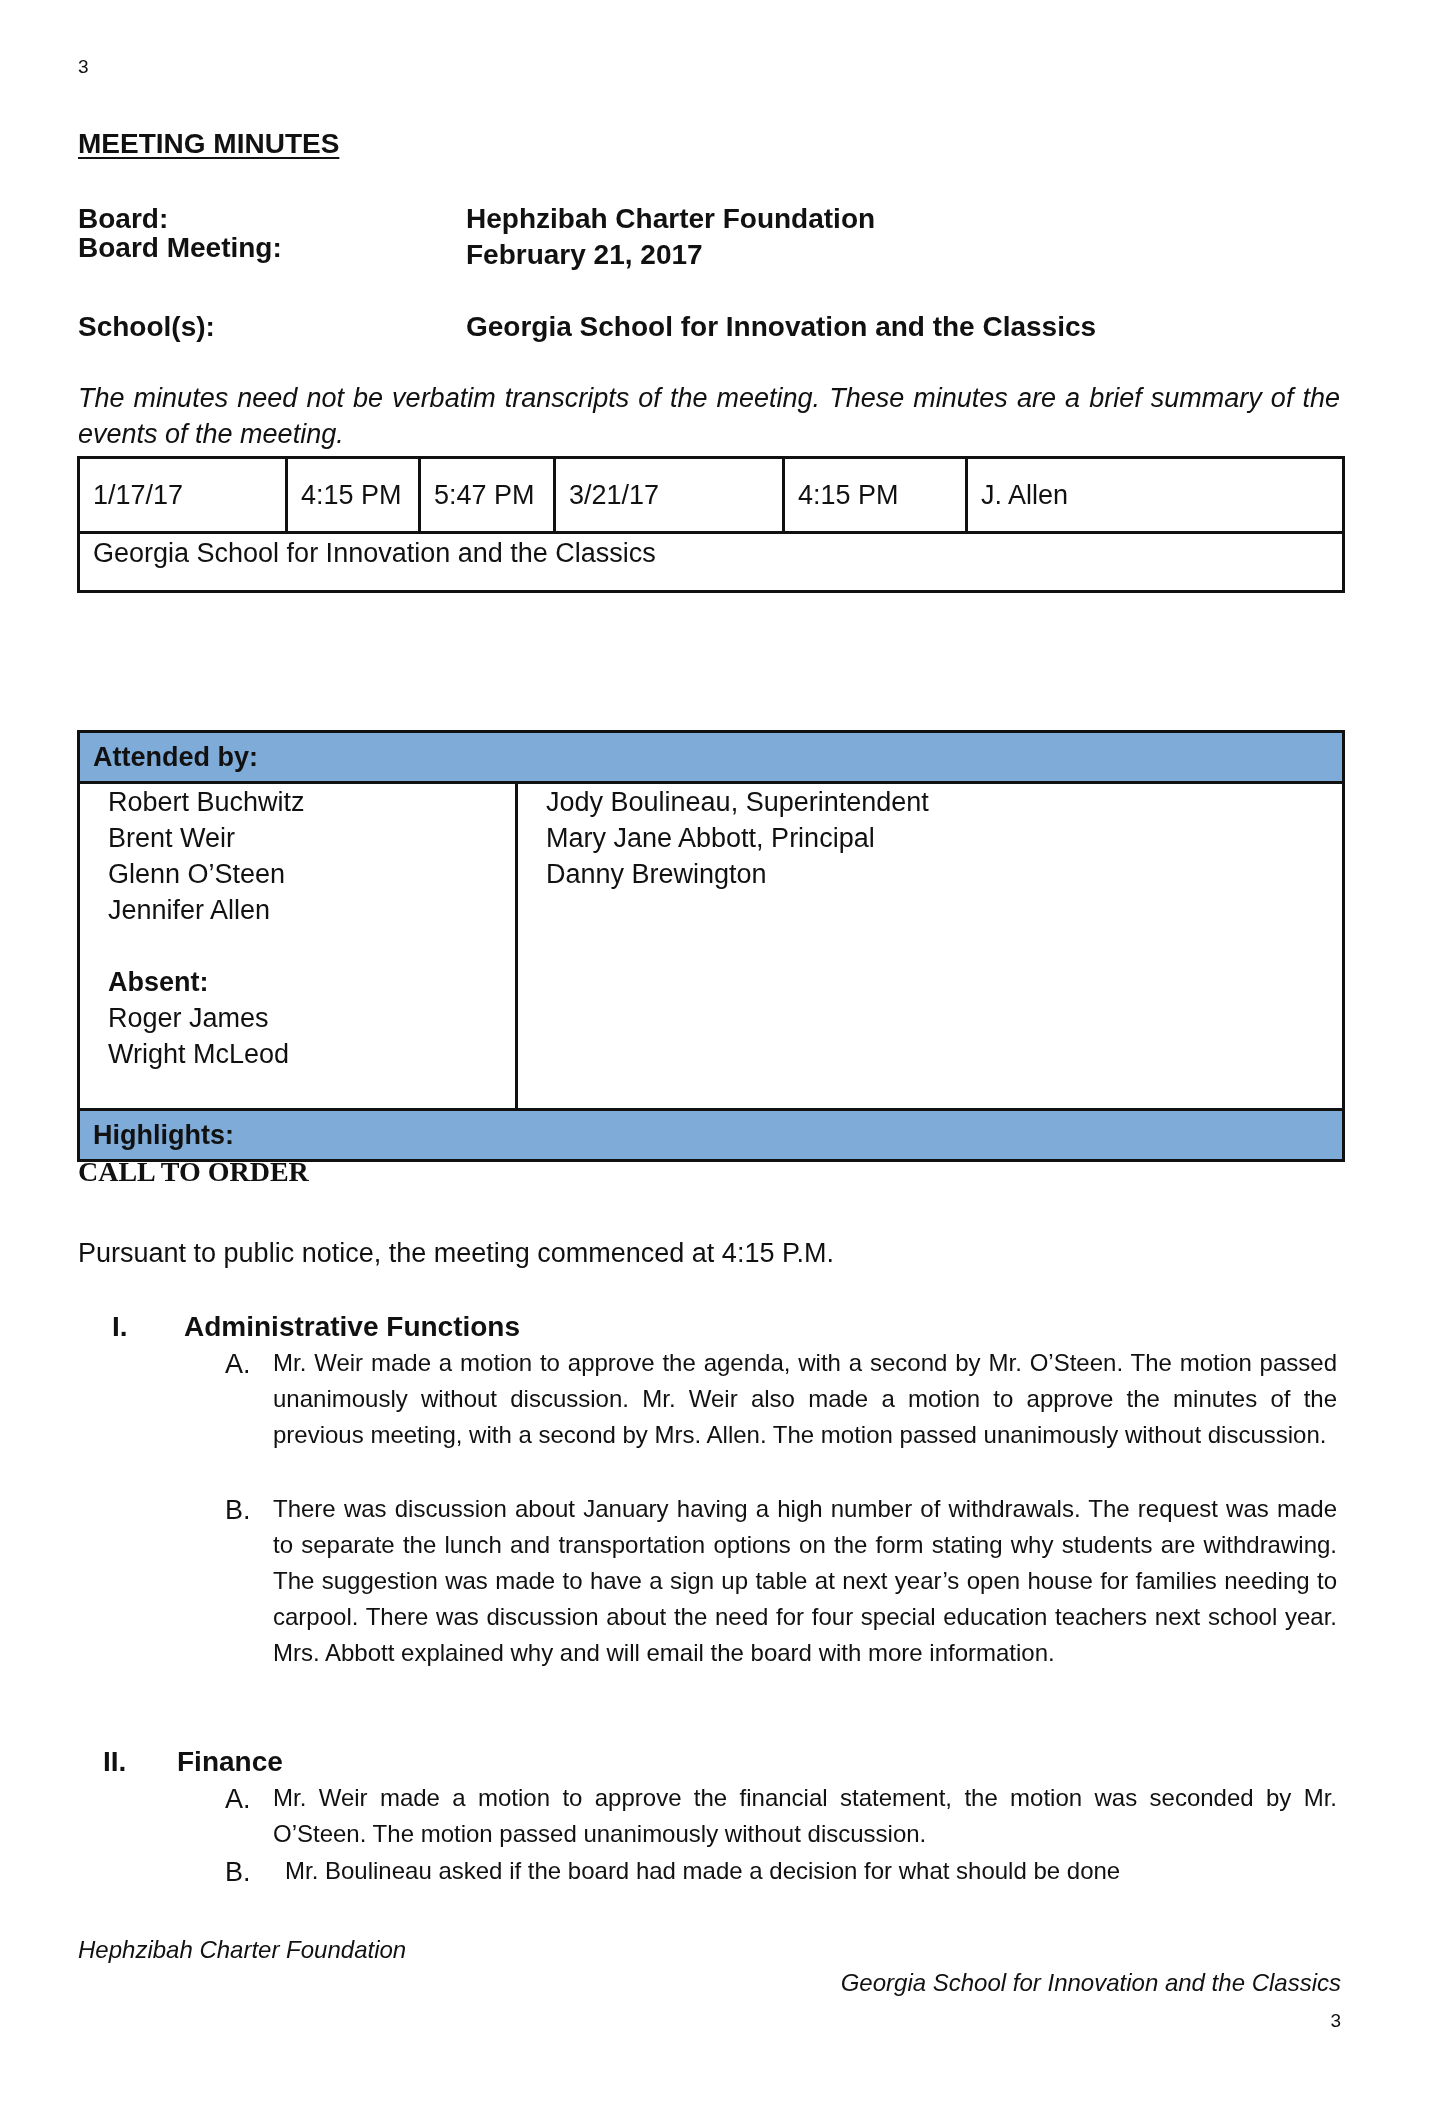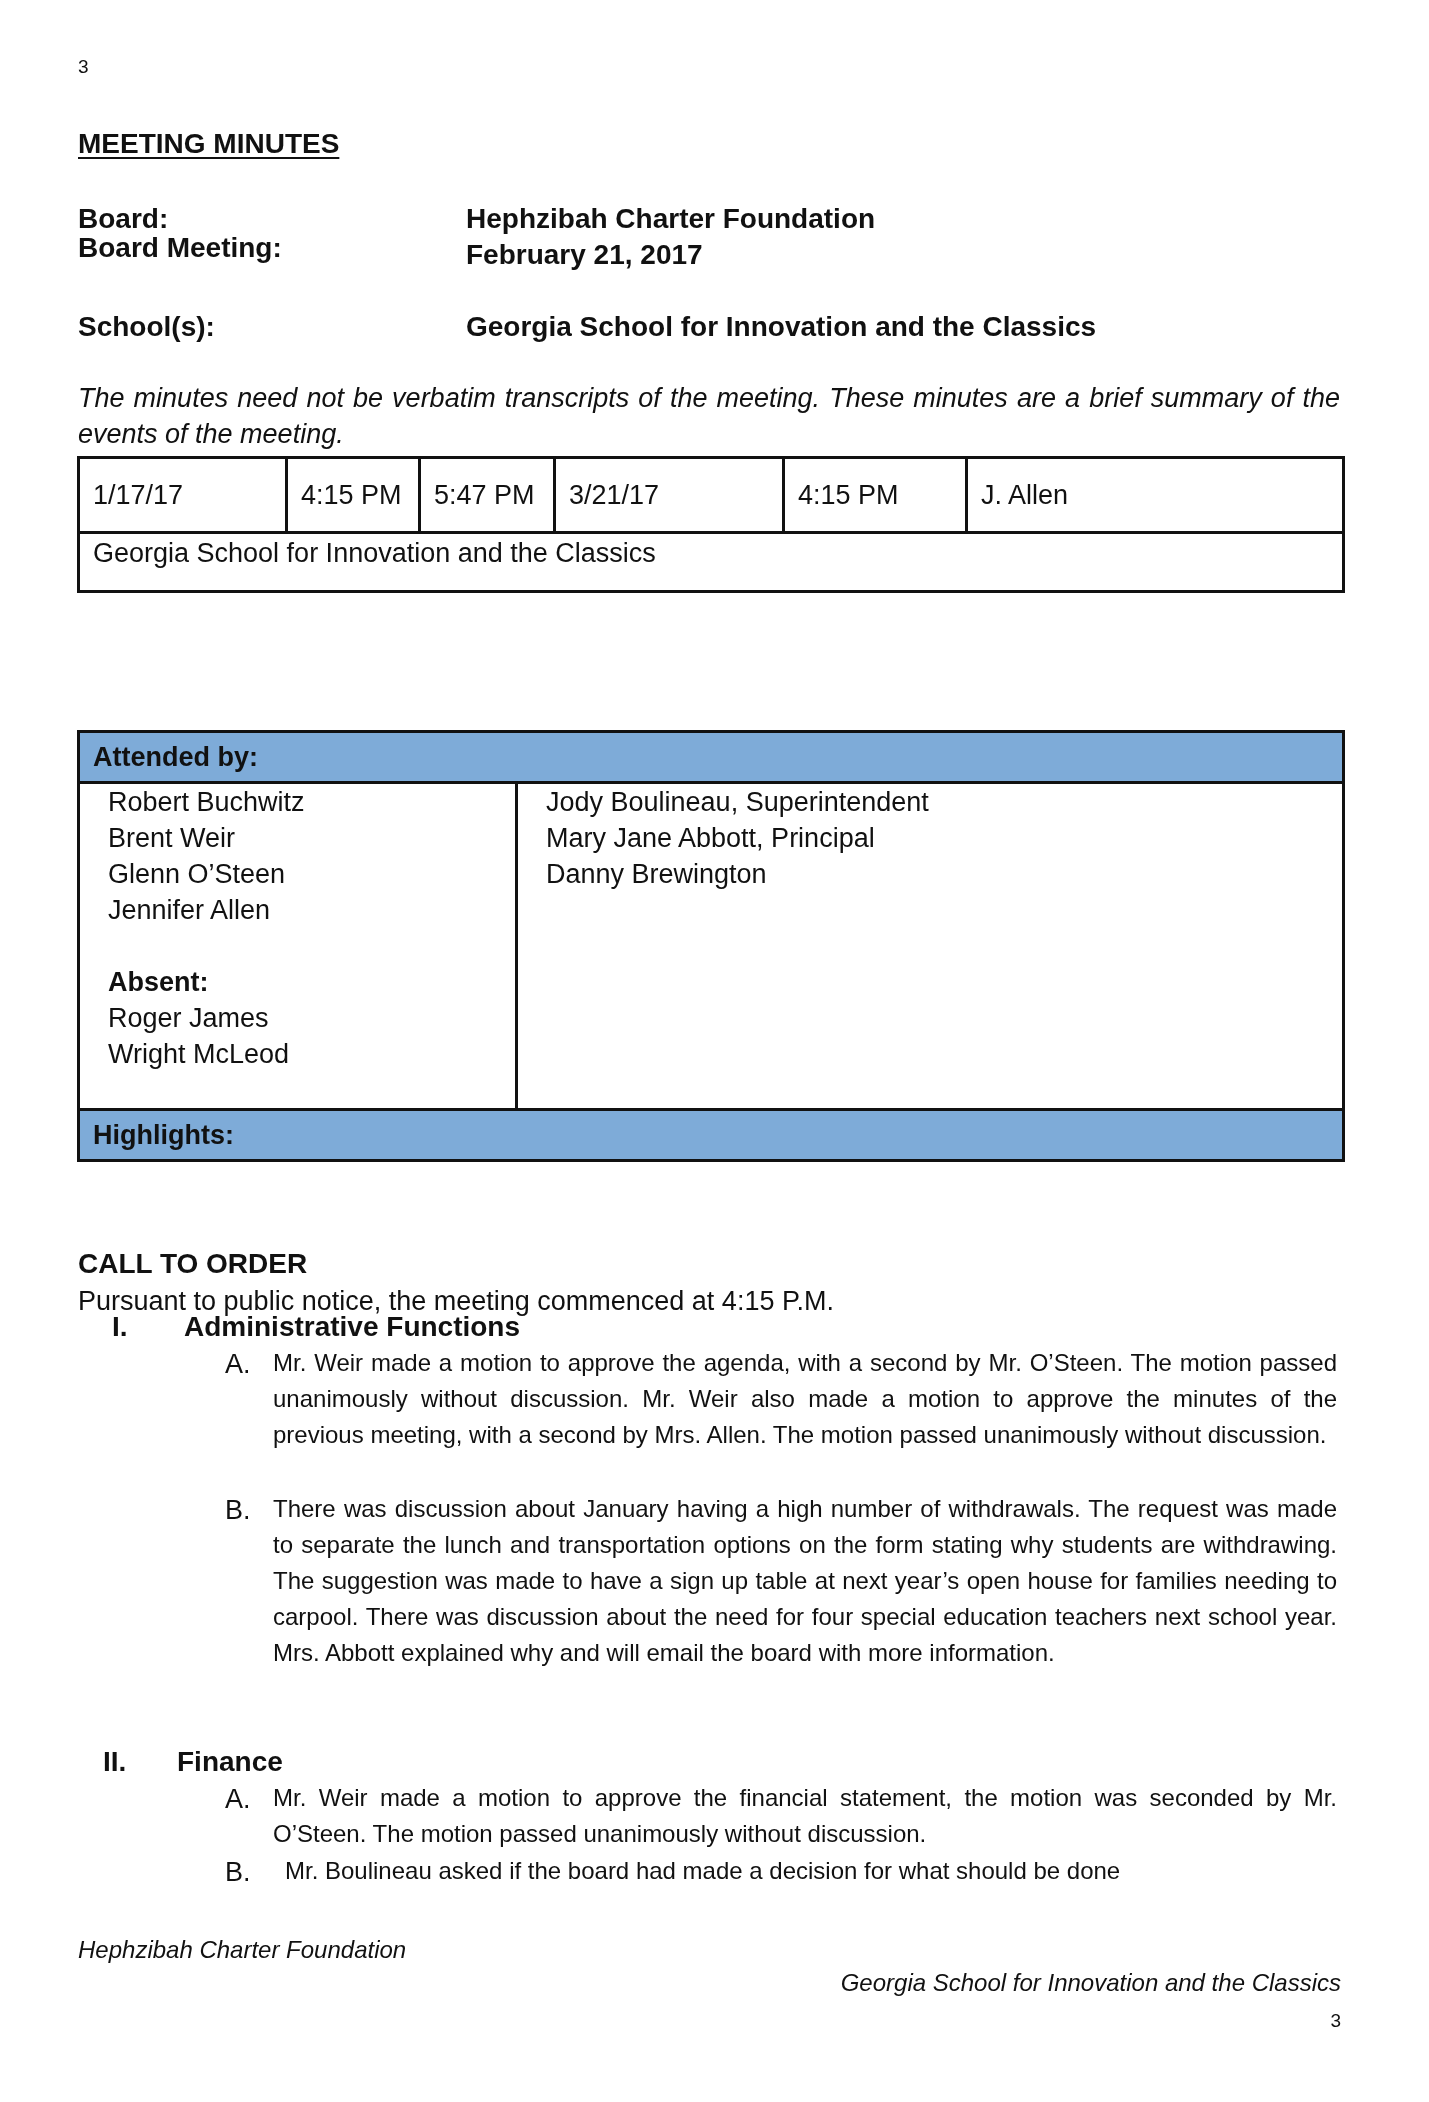--- a/index.html
+++ b/index.html
@@ -25,22 +25,22 @@
   #t1 tr.r4 td { height:52px; vertical-align:top; padding-top:4px; }
 
   #t2 { left:77px; top:730px; width:1268px; }
   #t2 col.a { width:438px; }
   #t2 tr.h td { height:48px; }
   #t2 tr.b td { height:324px; vertical-align:top; line-height:36px; padding-top:0;padding-left:28px; }
   #t2 tr.hl td { height:48px; }
   .absent-label { font-weight:bold; margin-top:36px; display:block; }
   .line { display:block; }
 
-  .sec-head { left:78px; top:1248px; font-size:28px; font-weight:bold; }
-  .sec-text { left:78px; top:1238px; font-size:27px;margin-top:48px; }
+  .sec-head { left:78px; top:1156px; font-size:28px; font-weight:bold;font-family:Liberation Serif, serif; }
+  .sec-text { left:78px; top:1238px; font-size:27px; }
 
   .roman { position:absolute; font-size:28px; font-weight:bold; }
   .roman-title { position:absolute; font-size:28px; font-weight:bold; }
   .item-letter { position:absolute; font-size:27px; }
   .item-text { position:absolute; font-size:24px; line-height:36px; text-align:justify; text-align-last:left; width:1060px; }
 
   .foot-left { left:78px; top:1936px; font-size:24px; font-style:italic; }
   .foot-right { right:88px; top:1969px; font-size:24px; font-style:italic; }
   .pg-bot { right:88px; top:2010px; font-size:19px; }
 </style>

